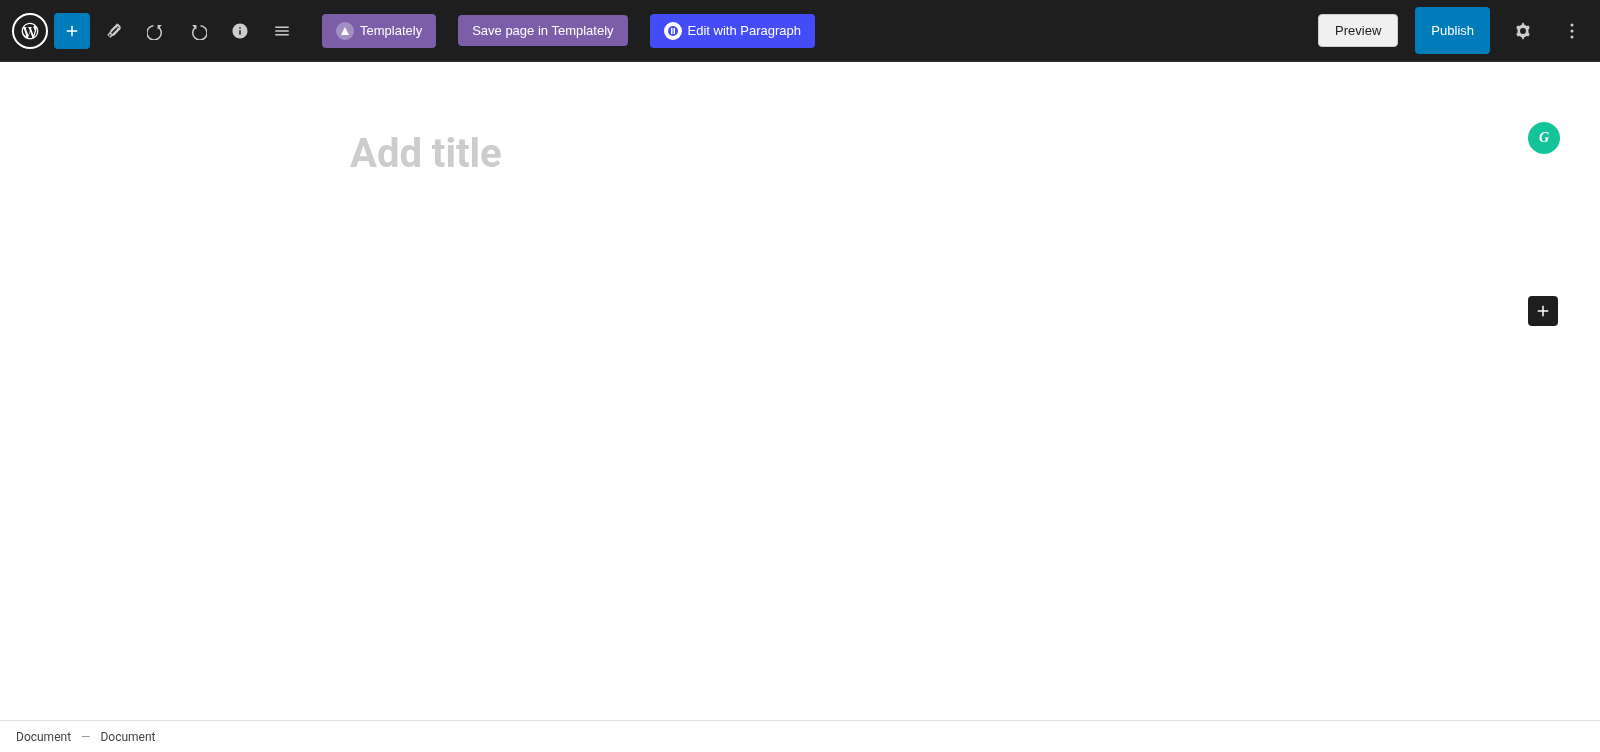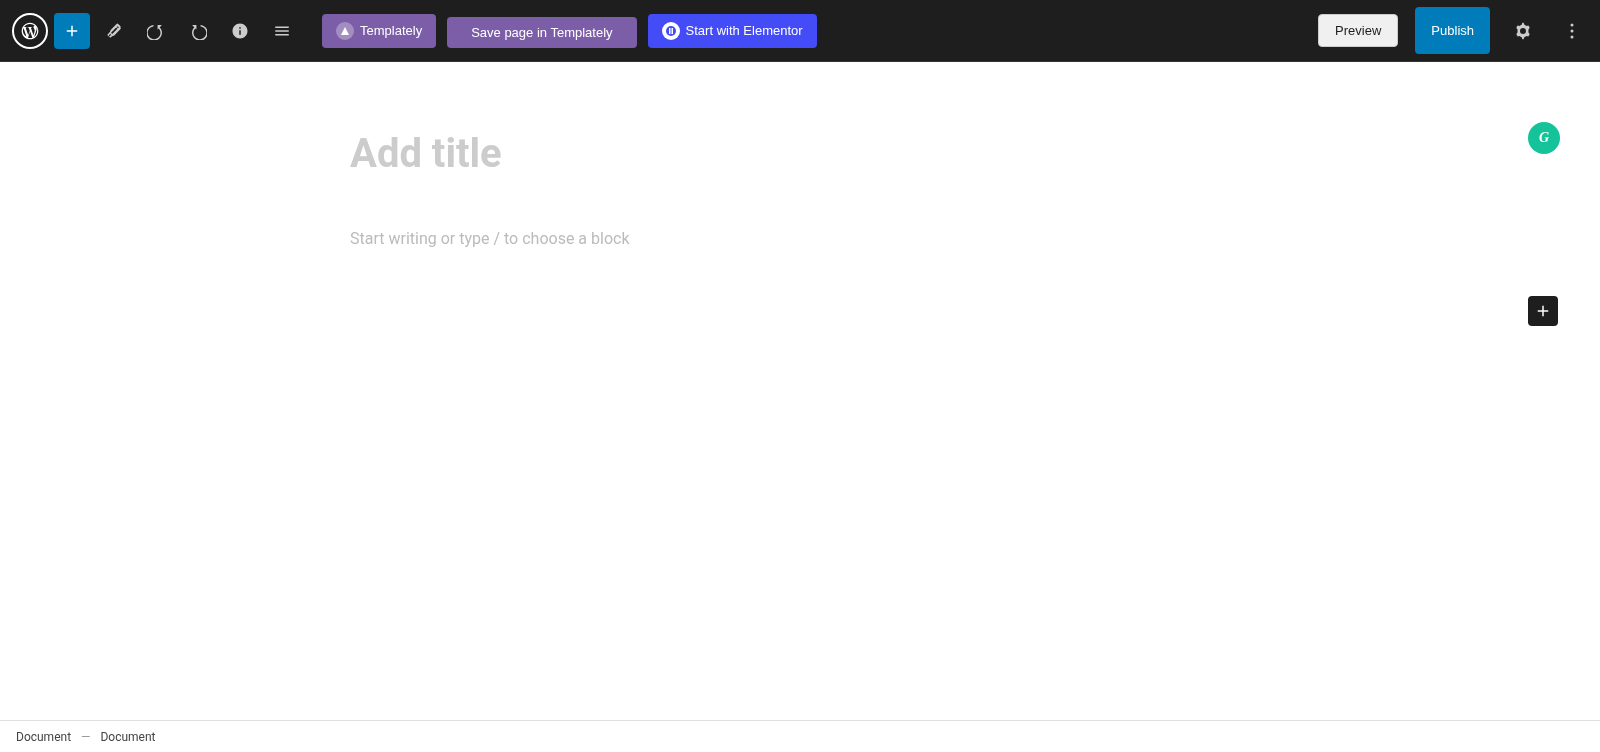--- a/index.html
+++ b/index.html
@@ -40,21 +40,21 @@
     }
     .toolbar-btn svg { width: 18px; height: 18px; fill: #ccc; }
 
     .toolbar-btn.add {
       background: #007cba;
       color: #fff;
       border-radius: 4px;
     }
     .toolbar-btn.add svg { fill: #fff; }
 
-    .toolbar-center { display: flex; align-items: flex-end; gap: 11px; margin-left: 16px; }
+    .toolbar-center { display: flex; align-items: center; gap: 22px; margin-left: 16px; }
 
     .btn-templately {
       background: #7b5ea7;
       color: #fff;
       border: none;
       border-radius: 4px;
       padding: 8px 14px;
       cursor: pointer;
       font-size: 13px;
       font-weight: 500;
@@ -66,21 +66,21 @@
       border-radius: 50%;
       display: flex; align-items: center; justify-content: center;
       font-size: 10px;
     }
 
     .btn-save-templately {
       background: #7b5ea7;
       color: #fff;
       border: none;
       border-radius: 4px;
-      padding: 8px 24px;
+      padding: 8px 14px;
       cursor: pointer;
       font-size: 13px;
       font-weight: 500;
     }
 
     .btn-elementor {
       background: #444cf7;
       color: #fff;
       border: none;
       border-radius: 4px;
@@ -284,21 +284,21 @@
       <span>Save page in Templately</span>
     </button>
 
     <button class="btn-elementor">
       <div class="el-icon">
         <svg width="12" height="12" viewBox="0 0 12 12">
           <circle cx="6" cy="6" r="5" fill="#444cf7"></circle>
           <path d="M4 3h1.5v6H4zm2.5 0H8v6H6.5z" fill="white"></path>
         </svg>
       </div>
-      <span>Start with Elementor</span>
+      <span>Edit with Paragraph</span>
     </button>
   </div>
 
   <div class="toolbar-right">
     <button class="btn-preview">
       <span>Preview</span>
     </button>
     <button class="btn-publish">
       <span>Publish</span>
     </button>
@@ -311,21 +311,20 @@
       <svg viewBox="0 0 24 24" xmlns="http://www.w3.org/2000/svg">
           <path d="M12 6a2 2 0 110-4 2 2 0 010 4zm0 8a2 2 0 110-4 2 2 0 010 4zm0 8a2 2 0 110-4 2 2 0 010 4z"></path>
         </svg>
     </button>
   </div>
 </div>
 
 <div class="editor-area">
   <div class="editor-content">
     <div class="title-placeholder">Add title</div>
-    <div class="body-placeholder">Start writing or type / to choose a block</div>
   </div>
 
   <div class="floating-icons">
     <div class="grammarly-icon">
       <span>G</span>
     </div>
     <div class="add-block-btn" title="Add block">
       <svg viewBox="0 0 24 24" xmlns="http://www.w3.org/2000/svg">
           <path d="M11 11V5h2v6h6v2h-6v6h-2v-6H5v-2z"></path>
         </svg>

